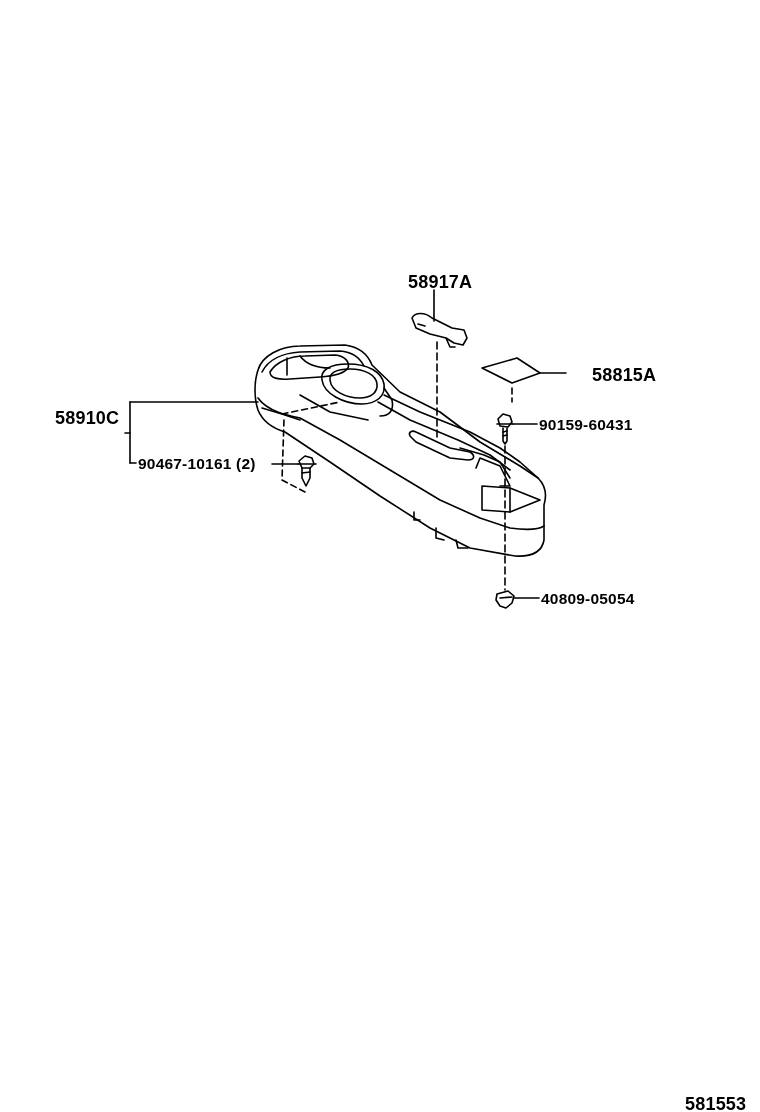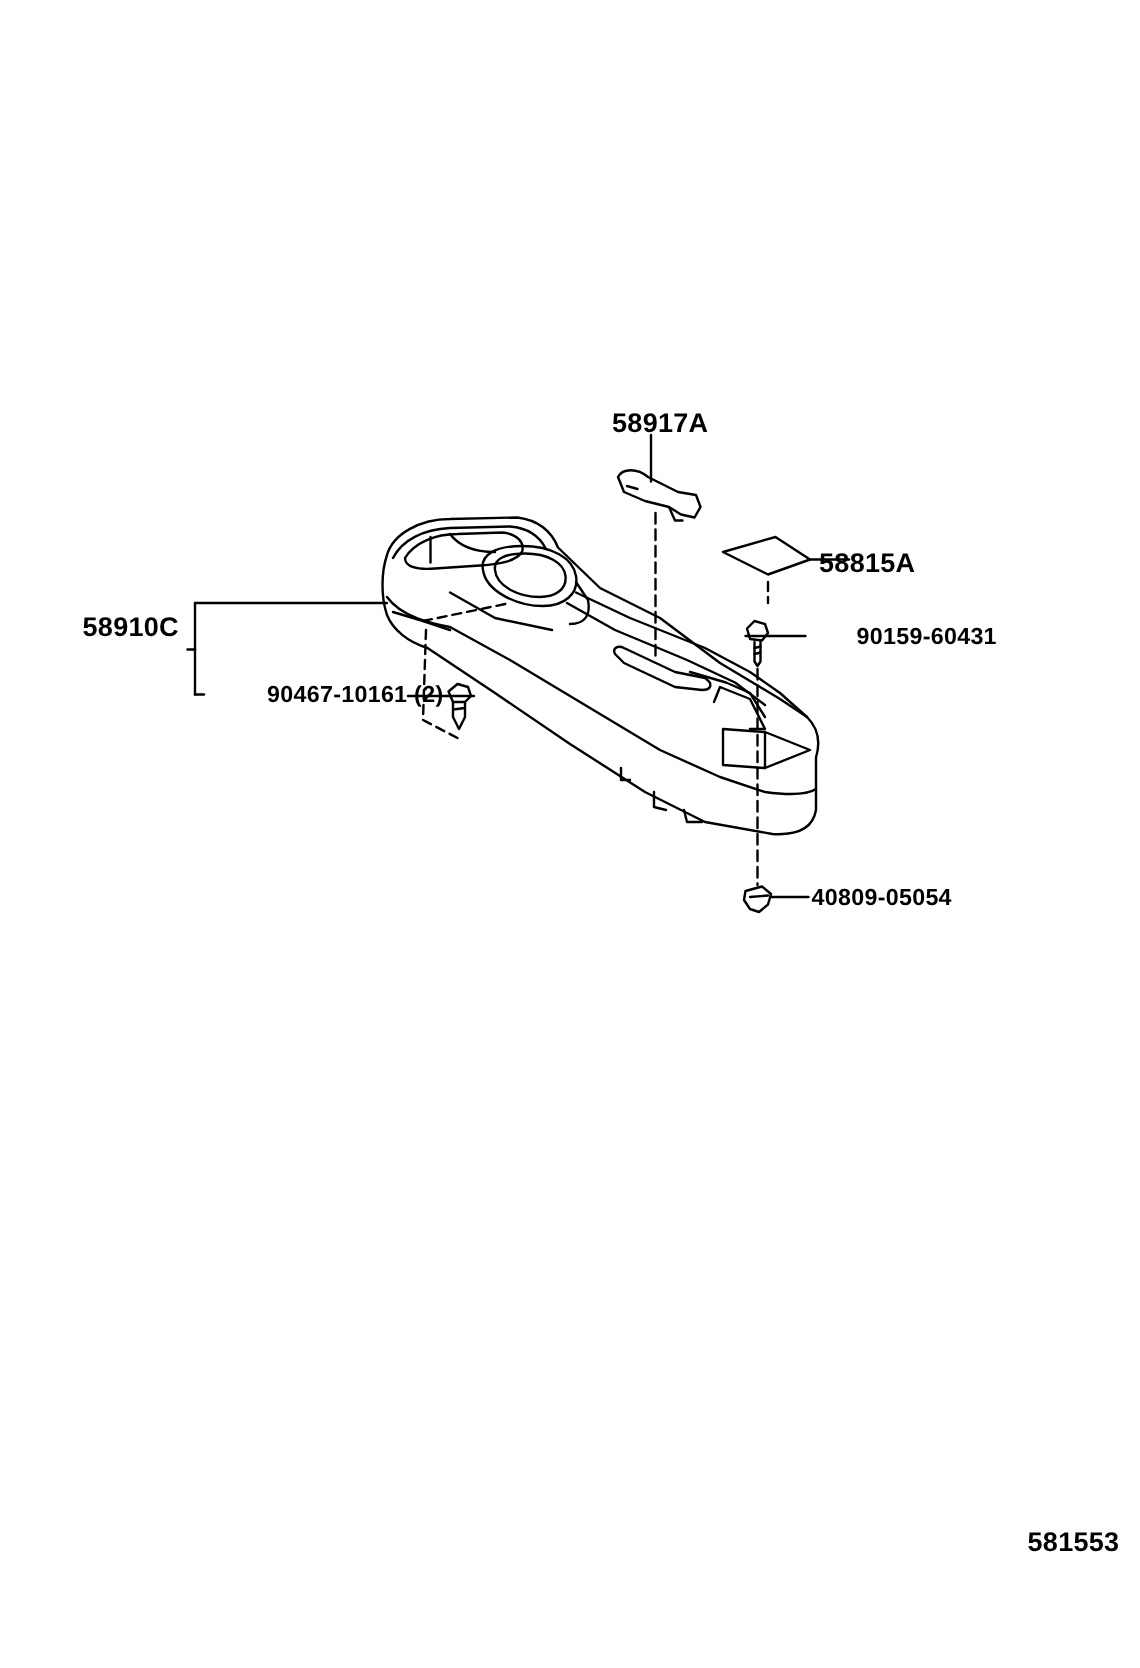--- a/index.html
+++ b/index.html
@@ -102,19 +102,19 @@
       <path d="M299 461 L305 456 L312 458 L314 464 L310 468 L302 468 Z"></path>
       <line x1="298" y1="464" x2="316" y2="464"></line>
       <path d="M302 468 L302 478 L306 486 L310 478 L310 468"></path>
       <line x1="302" y1="473" x2="310" y2="472"></line>
     </g>
     <line x1="272" y1="464" x2="298" y2="464"></line>
     <path d="M284 420 L282 480 L305 492" stroke-dasharray="6,4"></path>
   </svg>
 
   <div class="label big" style="left:408px; top:273px;">58917A</div>
-  <div class="label big" style="left:546px; top:366px;">58815A</div>
-  <div class="label sm" style="left:539px; top:417px;margin-left:32px;">90159-60431</div>
+  <div class="label big" style="left:592px; top:366px;">58815A</div>
+  <div class="label sm" style="left:539px; top:417px;">90159-60431</div>
   <div class="label big" style="left:55px; top:409px;">58910C</div>
-  <div class="label sm" style="left:138px; top:456px;margin-left:40px;">90467-10161 (2)</div>
+  <div class="label sm" style="left:138px; top:456px;">90467-10161 (2)</div>
   <div class="label sm" style="left:541px; top:591px;">40809-05054</div>
-  <div class="label big" style="left:685px; top:1019px;">581553</div>
+  <div class="label big" style="left:685px; top:1095px;">581553</div>
 </div>
 
 </body></html>

